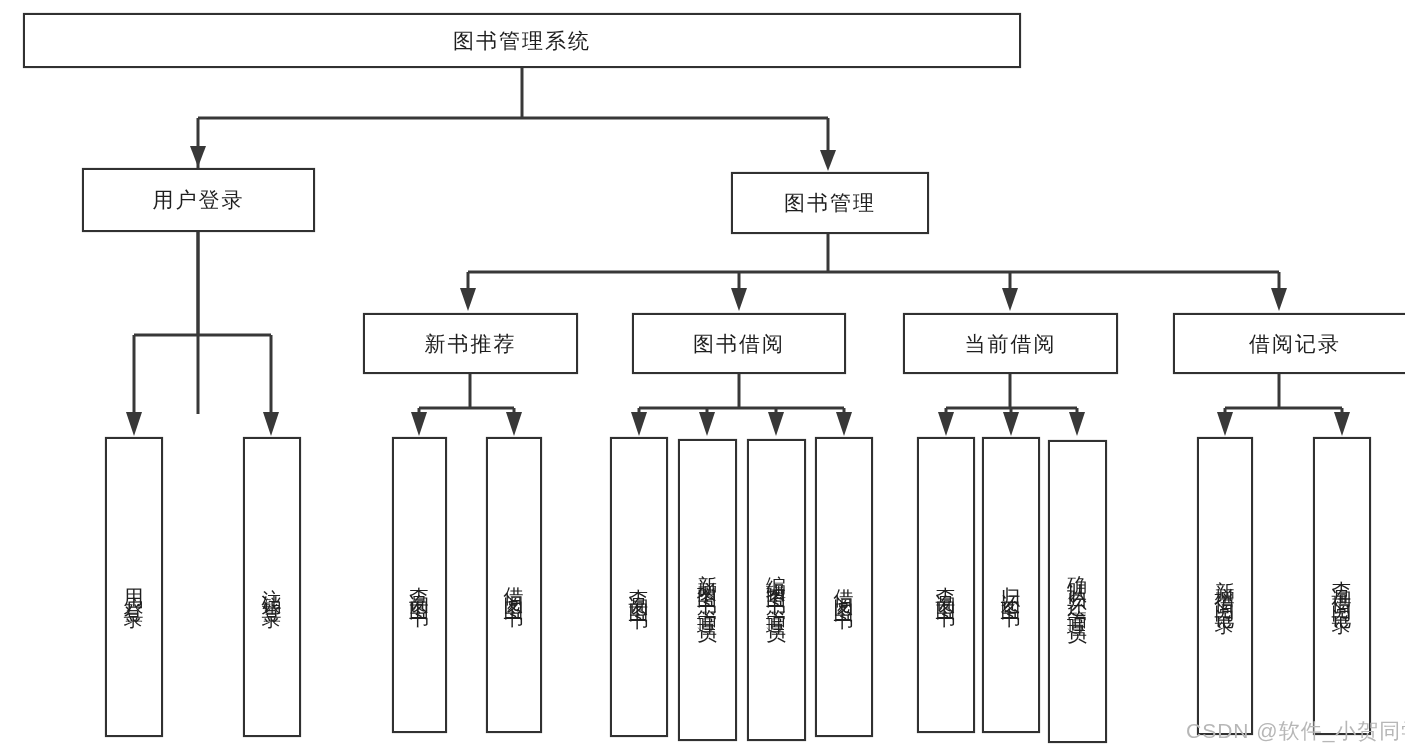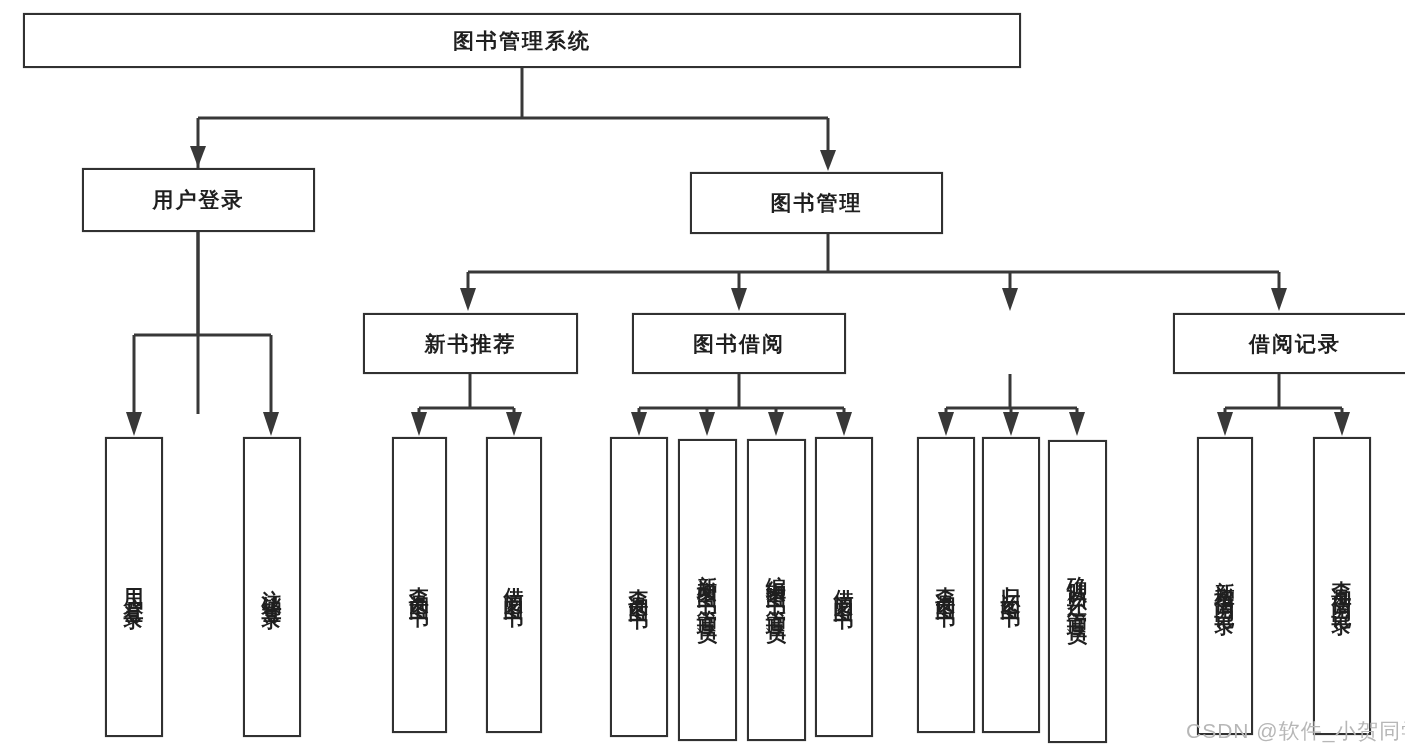--- a/index.html
+++ b/index.html
@@ -21,21 +21,20 @@
     position: absolute;
     box-sizing: border-box;
     background: #ffffff;
     border: 2.5px solid #313131;
     color: #1f1f1f;
     display: flex;
     align-items: center;
     justify-content: center;
     z-index: 2;
     box-shadow: 0 0 1px rgba(60,60,60,0.6);
-    font-weight: bold;
   }
   .box.h {
     font-size: 21px;
     letter-spacing: 2px;
     white-space: nowrap;
   }
   .box.v {
     border-width: 2px;
     writing-mode: vertical-rl;
     text-orientation: mixed;
@@ -127,24 +126,25 @@
       <polygon points="1069,412 1085,412 1077,436"></polygon>
 
       <polygon points="1217,412 1233,412 1225,436"></polygon>
       <polygon points="1334,412 1350,412 1342,436"></polygon>
     </g>
   </svg>
 
   <div class="box h" style="left:23px;top:13px;width:998px;height:55px">图书管理系统</div>
 
   <div class="box h" style="left:82px;top:168px;width:233px;height:64px">用户登录</div>
-  <div class="box h" style="left:690px;top:172px;width:253px;height:62px">图书管理</div>
+  <div class="box h" style="left:731px;top:172px;width:198px;height:62px">图书管理</div>
 
   <div class="box h" style="left:363px;top:313px;width:215px;height:61px">新书推荐</div>
   <div class="box h" style="left:632px;top:313px;width:214px;height:61px">图书借阅</div>
+  <div class="box h" style="left:903px;top:313px;width:215px;height:61px">当前借阅</div>
   <div class="box h" style="left:1173px;top:313px;width:244px;height:61px">借阅记录</div>
 
   <div class="box v" style="left:105px;top:437px;width:58px;height:300px">用户登录</div>
   <div class="box v" style="left:243px;top:437px;width:58px;height:300px">注销登录</div>
 
   <div class="box v" style="left:392px;top:437px;width:55px;height:296px">查询图书</div>
   <div class="box v" style="left:486px;top:437px;width:56px;height:296px">借阅图书</div>
 
   <div class="box v" style="left:610px;top:437px;width:58px;height:300px">查询图书</div>
   <div class="box v" style="left:678px;top:439px;width:59px;height:302px">新增图书（管理员）</div>

